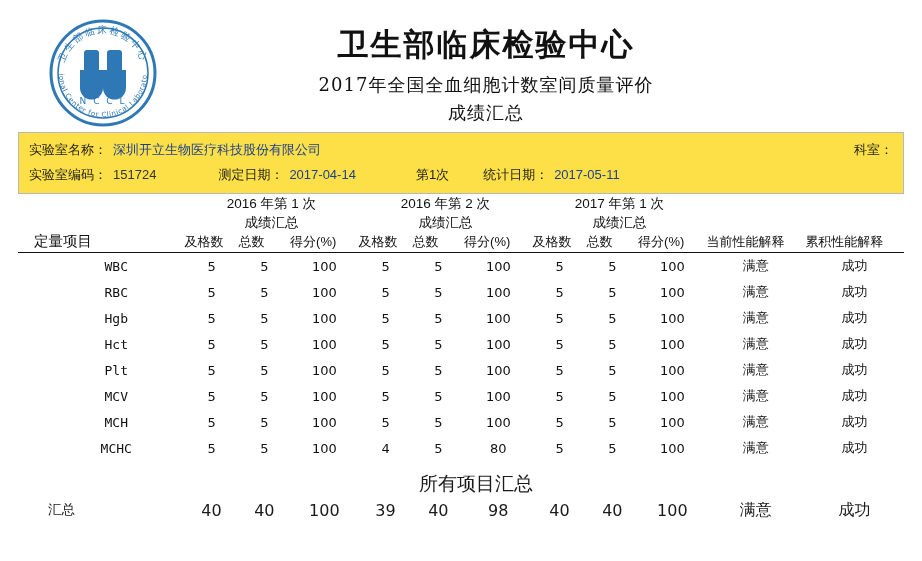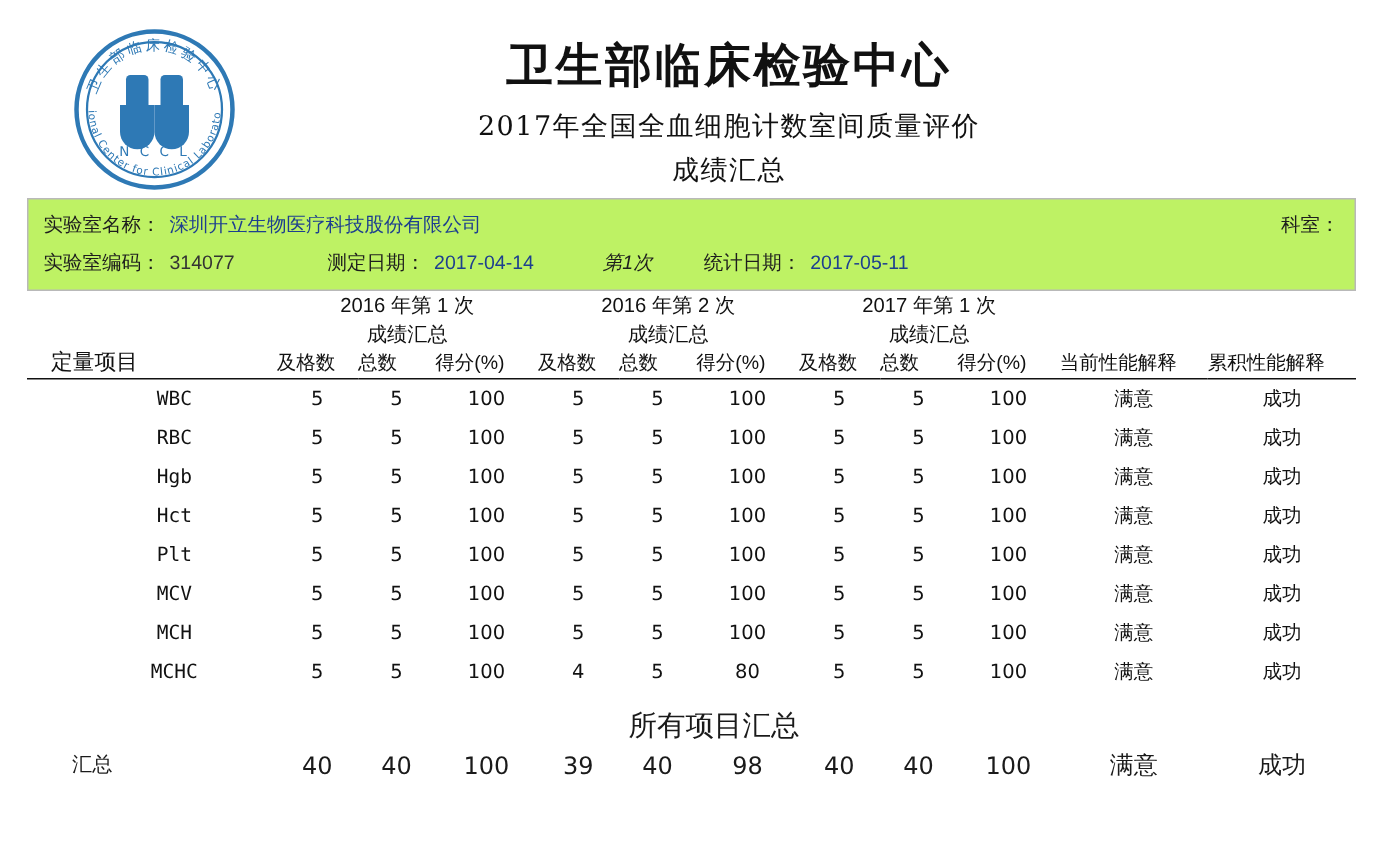--- a/index.html
+++ b/index.html
@@ -72,38 +72,38 @@
     font-size: 18px;
     color: #111;
     margin-top: 4px;
     letter-spacing: 1px;
   }
 
   
   .info-box {
     margin-top: 4px;
     border: 1px solid #b9b9b9;
-    background: #bef264;
+    background: #fde047;
     font-size: 13px;
     color: #222;
     padding: 7px 10px 8px 10px;
   }
   .info-row {
     display: flex;
     align-items: baseline;
     line-height: 20px;
     white-space: nowrap;
   }
   .info-row + .info-row { margin-top: 5px; }
   .info-label { color: #1d1d1d; }
   .info-value { color: #1d3f8f; margin-left: 6px; }
   .info-value.dark { color: #333; }
   .spacer-lg { flex: 1 1 auto; }
   .pad-l-60 { margin-left: 62px; }
-  .pad-l-40 { margin-left: 46px; font-style: italic; }
+  .pad-l-40 { margin-left: 60px; }
   .pad-l-30 { margin-left: 34px; }
 
   
   .table {
     width: 100%;
     border-collapse: collapse;
     font-size: 13px;
   }
   .table td, .table th {
     padding: 0;
@@ -217,21 +217,21 @@
 
   <div class="info-box">
     <div class="info-row">
       <span class="info-label">实验室名称：</span>
       <span class="info-value">深圳开立生物医疗科技股份有限公司</span>
       <span class="spacer-lg"></span>
       <span class="info-label">科室：</span>
     </div>
     <div class="info-row">
       <span class="info-label">实验室编码：</span>
-      <span class="info-value dark">314077</span>
+      <span class="info-value dark">151724</span>
       <span class="info-label pad-l-60">测定日期：</span>
       <span class="info-value">2017-04-14</span>
       <span class="info-label pad-l-40">第1次</span>
       <span class="info-label pad-l-30">统计日期：</span>
       <span class="info-value">2017-05-11</span>
       <span class="spacer-lg"></span>
     </div>
   </div>
 
   <table class="table">

